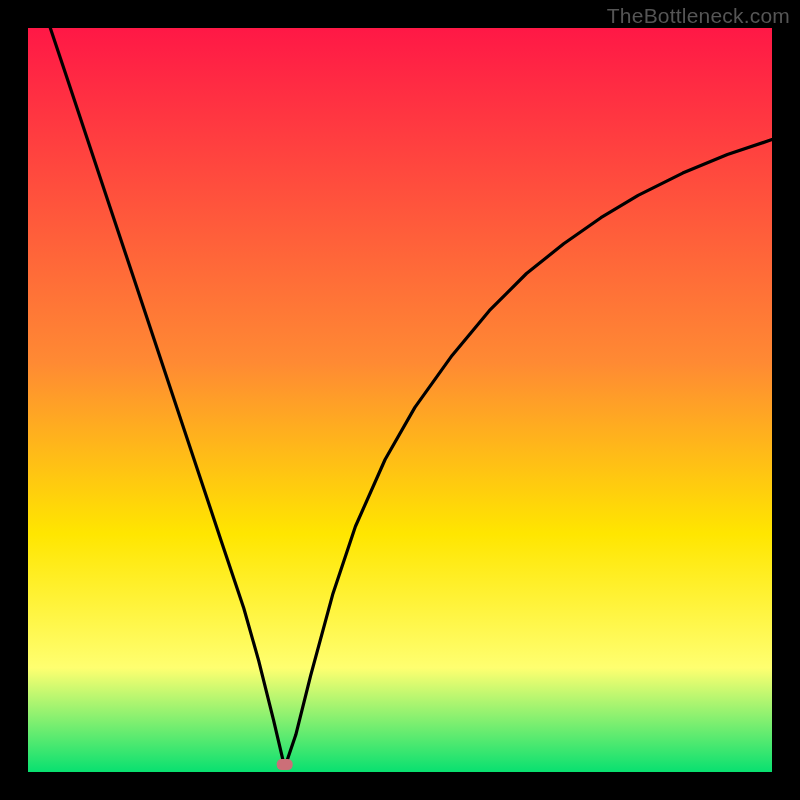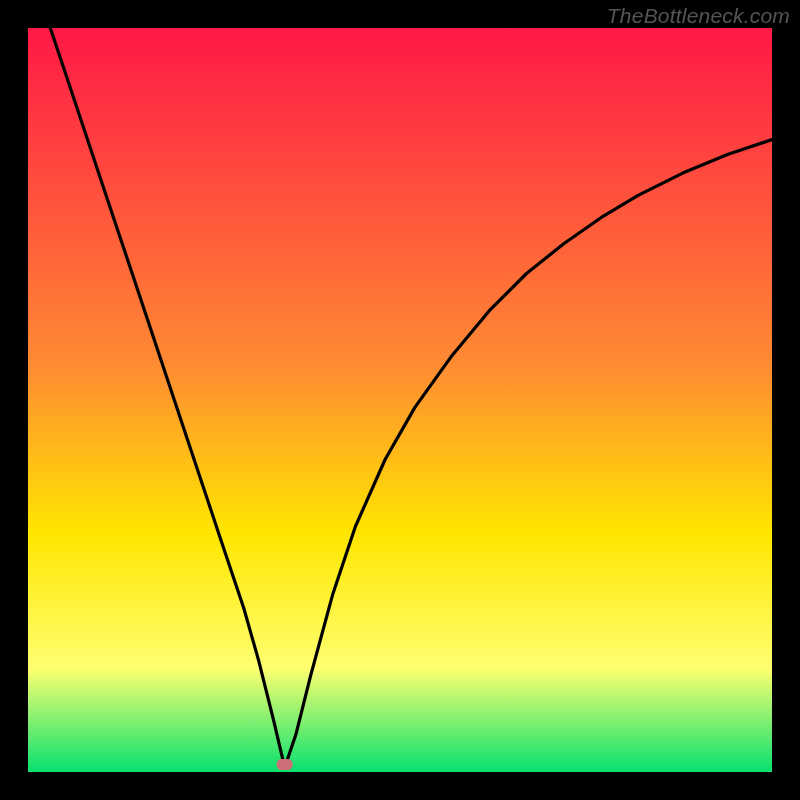--- a/index.html
+++ b/index.html
@@ -8,21 +8,20 @@
     width: 800px;
     height: 800px;
     overflow: hidden;
     background: #000;
     font-family: Arial, Helvetica, sans-serif;
   }
   .wrap {
     position: relative;
     width: 800px;
     height: 676px;
-    font-style: italic;
   }
   .watermark {
     position: absolute;
     top: 4px;
     right: 10px;
     color: #555;
     font-size: 21px;
     font-weight: 400;
     letter-spacing: 0.2px;
     z-index: 5;

